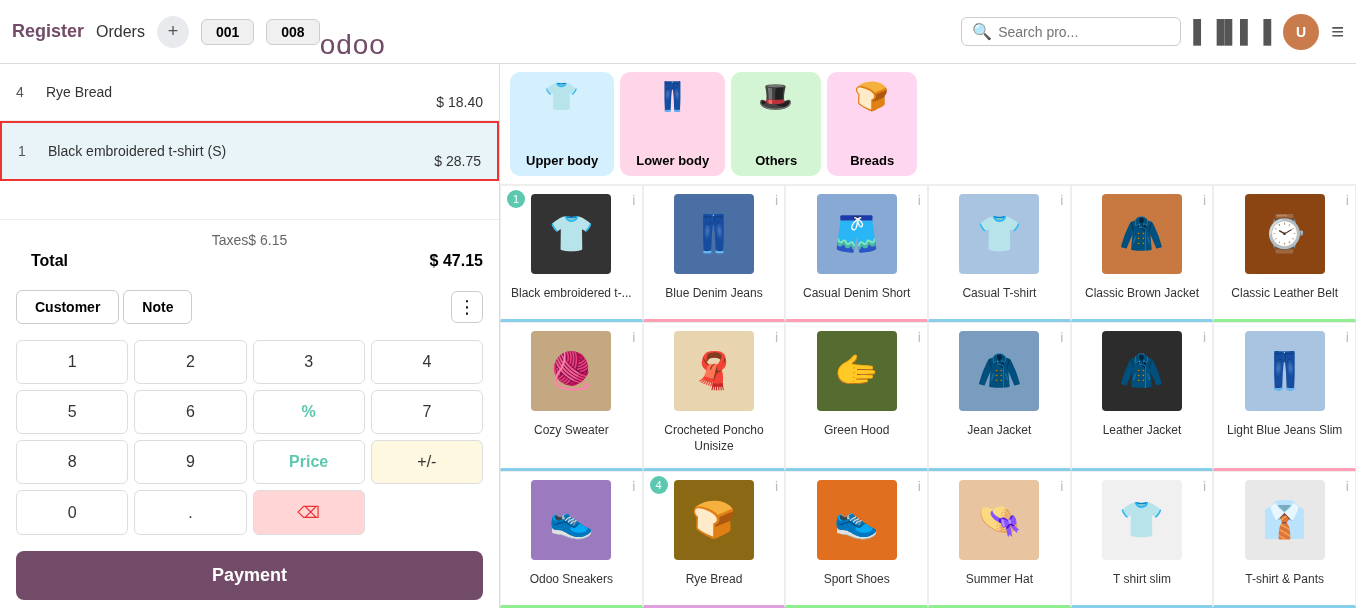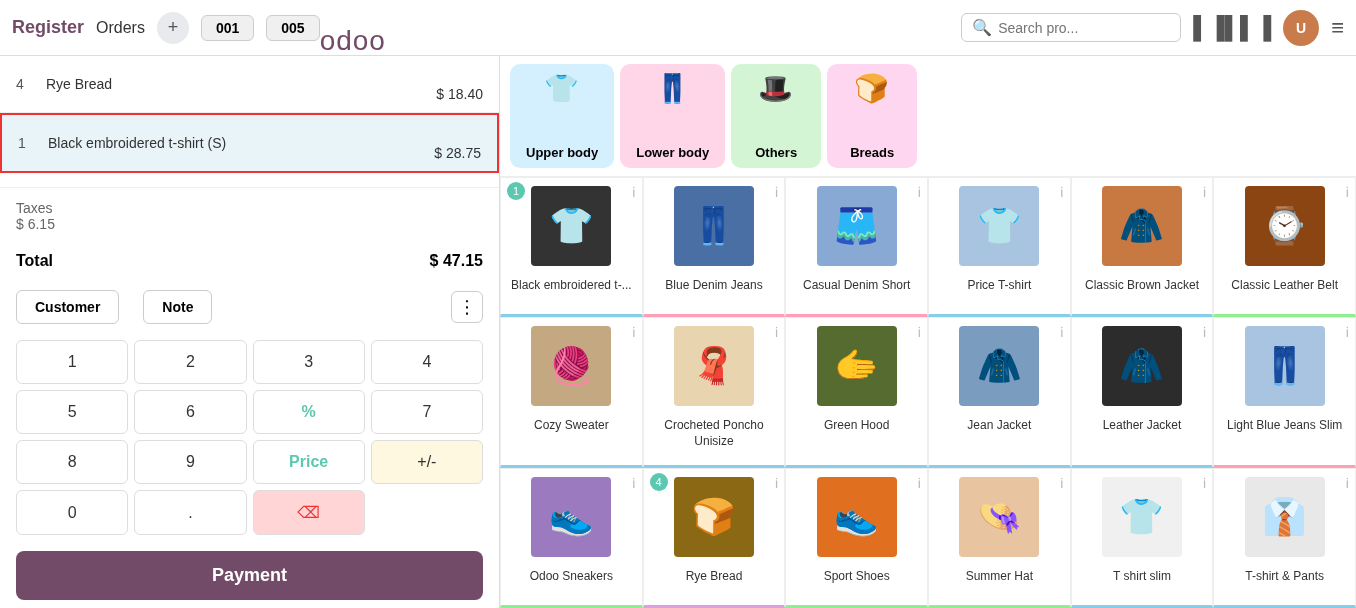--- a/index.html
+++ b/index.html
@@ -1,21 +1,21 @@
 <!DOCTYPE html>
 <html><head>
   <meta charset="utf-8">
   <style>
     * { box-sizing: border-box; margin: 0; padding: 0; }
     body { font-family: Arial, sans-serif; font-size: 14px; background: #fff; width: 1356px; height: 608px; overflow: hidden; display: flex; flex-direction: column; }
 
     
     .header {
       display: flex; align-items: center; padding: 6px 12px;
-      border-bottom: 1px solid #ddd; background: #fff; height: 56px;
+      border-bottom: 1px solid #ddd; background: #fff; height: 64px;
     }
     .header-left { display: flex; align-items: center; gap: 12px; }
     .header-title { font-size: 18px; font-weight: bold; color: #714b67; cursor: pointer; }
     .header-orders { font-size: 16px; color: #333; cursor: pointer; }
     .header-add-btn {
       width: 32px; height: 32px; border-radius: 50%; background: #e8eaed;
       border: none; cursor: pointer; display: flex; align-items: center; justify-content: center;
       font-size: 18px; color: #555;
     }
     .header-session-btn {
@@ -43,24 +43,24 @@
     .order-row {
       display: flex; align-items: center; padding: 10px 16px;
       border-bottom: 1px solid #eee; cursor: pointer;
     }
     .order-row.selected { background: #e8f4f8; border: 2px solid #e33; }
     .order-qty { width: 30px; color: #555; }
     .order-name { flex: 1; color: #333; }
     .order-price { color: #333; margin-top: 20px; }
 
     .order-footer { padding: 12px 16px; border-top: 1px solid #eee; }
-    .taxes-row { display: flex; justify-content: center; color: #666; margin-bottom: 20px; flex-direction: column; }
-    .total-row { display: flex; justify-content: space-between; font-weight: bold; font-size: 16px; }
-
-    .action-buttons { display: flex; gap: 24px; padding: 8px 16px; align-items: center; }
+    .taxes-row { display: flex; justify-content: center; color: #666; margin-bottom: 4px; }
+    .total-row { display: flex; justify-content: space-between; font-weight: bold; font-size: 16px; margin-left: 15px; }
+
+    .action-buttons { display: flex; gap: 4px; padding: 8px 16px; align-items: center; }
     .action-btn {
       padding: 8px 18px; border: 1px solid #ccc; border-radius: 6px;
       background: #fff; cursor: pointer; font-size: 14px; font-weight: bold;
     }
     .more-btn {
       margin-left: auto; width: 32px; height: 32px; border: 1px solid #ccc;
       border-radius: 6px; background: #fff; cursor: pointer; font-size: 18px;
       display: flex; align-items: center; justify-content: center;
     }
 
@@ -135,21 +135,21 @@
   </style>
 </head>
 <body>
 
 <div class="header">
   <div class="header-left">
     <span class="header-title">Register</span>
     <span class="header-orders">Orders</span>
     <button class="header-add-btn">+</button>
     <button class="header-session-btn">001</button>
-    <button class="header-session-btn">005</button>
+    <button class="header-session-btn">008</button>
   </div>
   <div class="header-center">
     <span class="odoo-logo">odoo</span>
   </div>
   <div class="header-right">
     <div class="search-bar">
       <span style="font-size:16px;color:#aaa;margin-right:6px;">🔍</span>
       <input type="text" placeholder="Search pro..." style="">
     </div>
     <span class="barcode-icon">▌▐▌▌▐</span>
@@ -253,21 +253,21 @@
         <div class="product-card lower">
     <span class="product-info-icon">ℹ</span>
 
     <div class="prod-img-placeholder" style="background:#87a9d4;color:#fff;font-size:36px;">🩳</div>
     <div class="product-name">Casual Denim Short</div>
   </div>
         <div class="product-card upper">
     <span class="product-info-icon">ℹ</span>
 
     <div class="prod-img-placeholder" style="background:#a8c4e0;color:#fff;font-size:36px;">👕</div>
-    <div class="product-name">Price T-shirt</div>
+    <div class="product-name">Casual T-shirt</div>
   </div>
         <div class="product-card upper">
     <span class="product-info-icon">ℹ</span>
 
     <div class="prod-img-placeholder" style="background:#c87941;color:#fff;font-size:36px;">🧥</div>
     <div class="product-name">Classic Brown Jacket</div>
   </div>
         <div class="product-card others">
     <span class="product-info-icon">ℹ</span>
 

